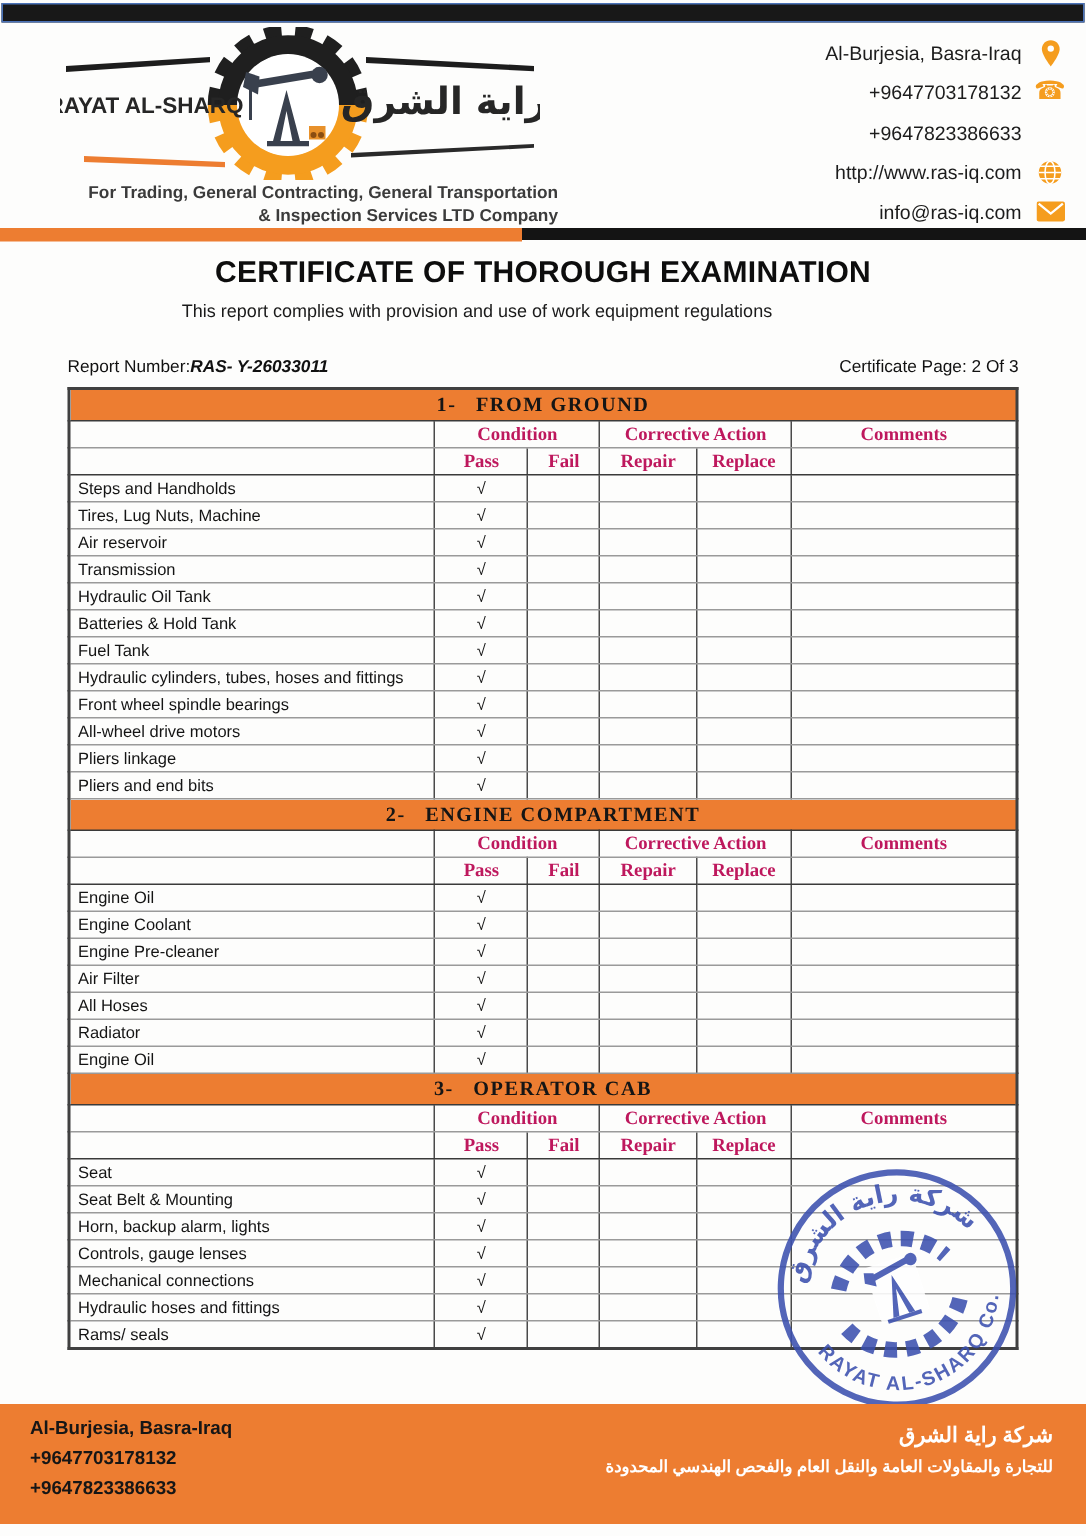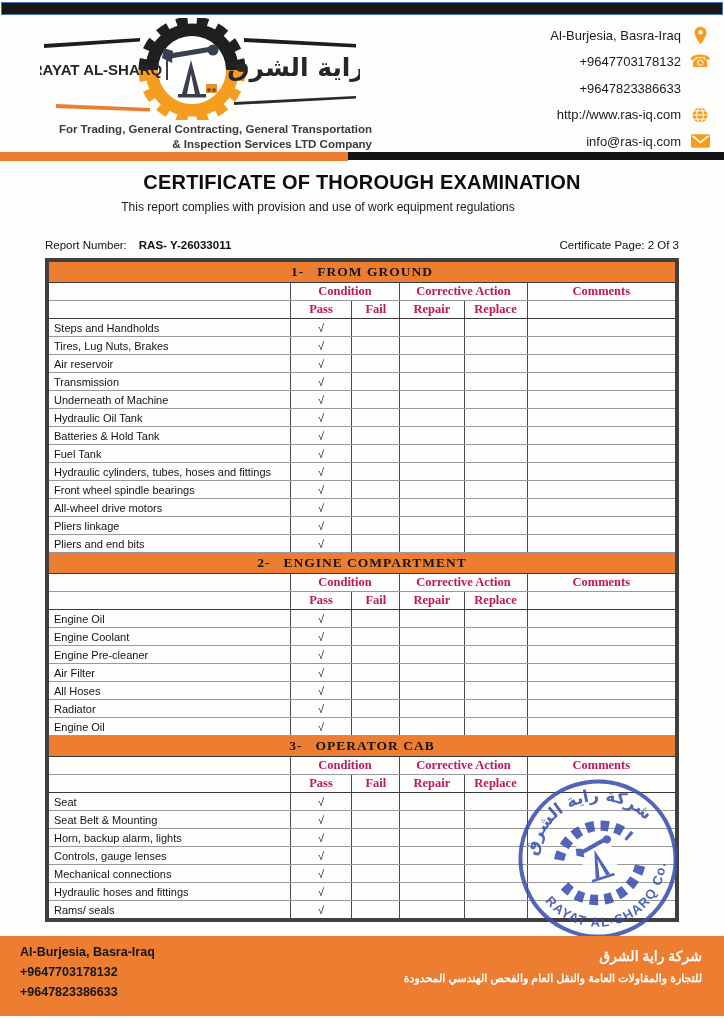--- a/index.html
+++ b/index.html
@@ -24,25 +24,25 @@
   .divider .seg-orange{position:absolute;left:0;top:0;width:348px;height:9px;background:#ED7D31;}
   .divider .seg-black{position:absolute;left:348px;right:0;top:0;height:8px;background:#141414;}
   
   .doc-title{position:absolute;top:171px;left:0;width:724px;text-align:center;
     font-size:20px;font-weight:bold;letter-spacing:.2px;color:#0d0d0d;}
   .doc-subtitle{position:absolute;top:200px;left:0;width:636px;text-align:center;
     font-size:12px;color:#1a1a1a;}
   
   .report-line{position:absolute;top:239px;left:45px;width:634px;display:flex;
     justify-content:space-between;align-items:baseline;font-size:11.5px;}
-  .report-num-value{font-weight:bold;margin-left:12px;}
+  .report-num-value{font-weight:bold;margin-left:0;font-style:italic;}
   
   .cert-table{position:absolute;top:258px;left:45px;width:634px;
     border-collapse:collapse;table-layout:fixed;}
-  .cert-table{border:4px solid #404040;}
+  .cert-table{border:2px solid #404040;}
   .cert-table td{border-left:1px solid #4a4a4a;border-right:1px solid #4a4a4a;
     border-top:1px solid #9a9a9a;border-bottom:1px solid #9a9a9a;
     overflow:hidden;white-space:nowrap;}
   .section-row td{background:#ED7D31;text-align:center;height:18px;
     font-family:"Liberation Serif",serif;font-weight:bold;font-size:13.5px;color:#151515;
     border-top:1.5px solid #3a3a3a;border-bottom:1.5px solid #3a3a3a;letter-spacing:1px;}
   .sec-num{margin-right:13px;}
   .group-row td,.sub-row td{font-family:"Liberation Serif",serif;font-weight:bold;
     font-size:12.5px;text-align:center;height:14px;color:#be185d;}
   .sub-row td{height:13px;border-bottom:1.5px solid #3a3a3a;}
@@ -191,45 +191,37 @@
       </tr>
       <tr class="data-row">
         <td class="item-cell">Steps and Handholds</td>
         <td class="check-cell">√</td>
         <td class="check-cell"></td>
         <td class="check-cell"></td>
         <td class="check-cell"></td>
         <td></td>
       </tr>
       <tr class="data-row">
-        <td class="item-cell">Tires, Lug Nuts, Brakes</td>
+        <td class="item-cell">Tires, Lug Nuts, Machine</td>
         <td class="check-cell">√</td>
         <td class="check-cell"></td>
         <td class="check-cell"></td>
         <td class="check-cell"></td>
         <td></td>
       </tr>
       <tr class="data-row">
         <td class="item-cell">Air reservoir</td>
         <td class="check-cell">√</td>
         <td class="check-cell"></td>
         <td class="check-cell"></td>
         <td class="check-cell"></td>
         <td></td>
       </tr>
       <tr class="data-row">
         <td class="item-cell">Transmission</td>
-        <td class="check-cell">√</td>
-        <td class="check-cell"></td>
-        <td class="check-cell"></td>
-        <td class="check-cell"></td>
-        <td></td>
-      </tr>
-      <tr class="data-row">
-        <td class="item-cell">Underneath of Machine</td>
         <td class="check-cell">√</td>
         <td class="check-cell"></td>
         <td class="check-cell"></td>
         <td class="check-cell"></td>
         <td></td>
       </tr>
       <tr class="data-row">
         <td class="item-cell">Hydraulic Oil Tank</td>
         <td class="check-cell">√</td>
         <td class="check-cell"></td>

